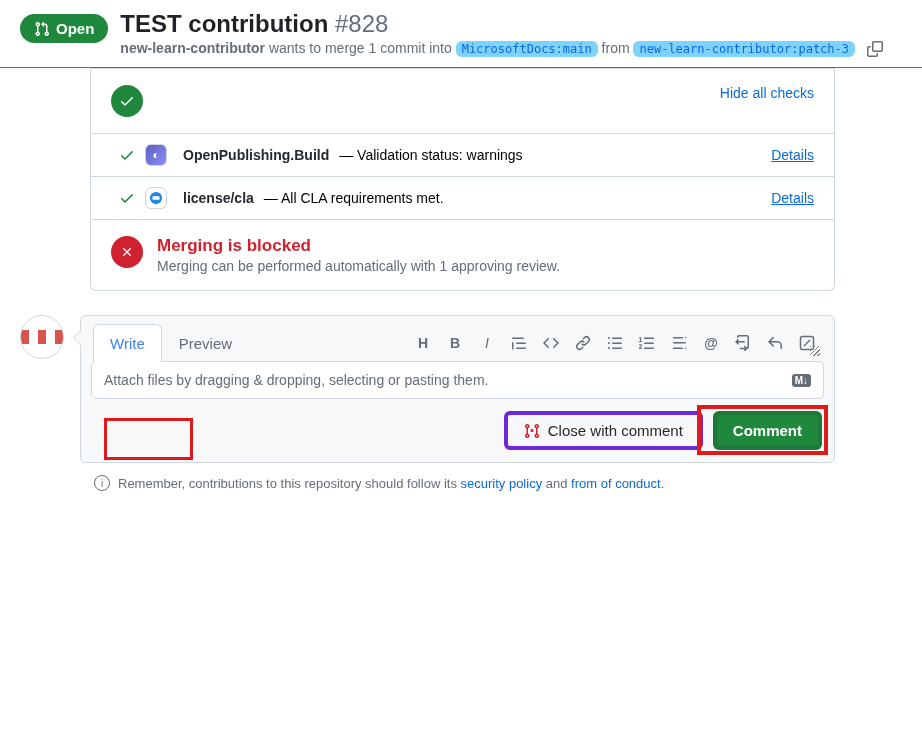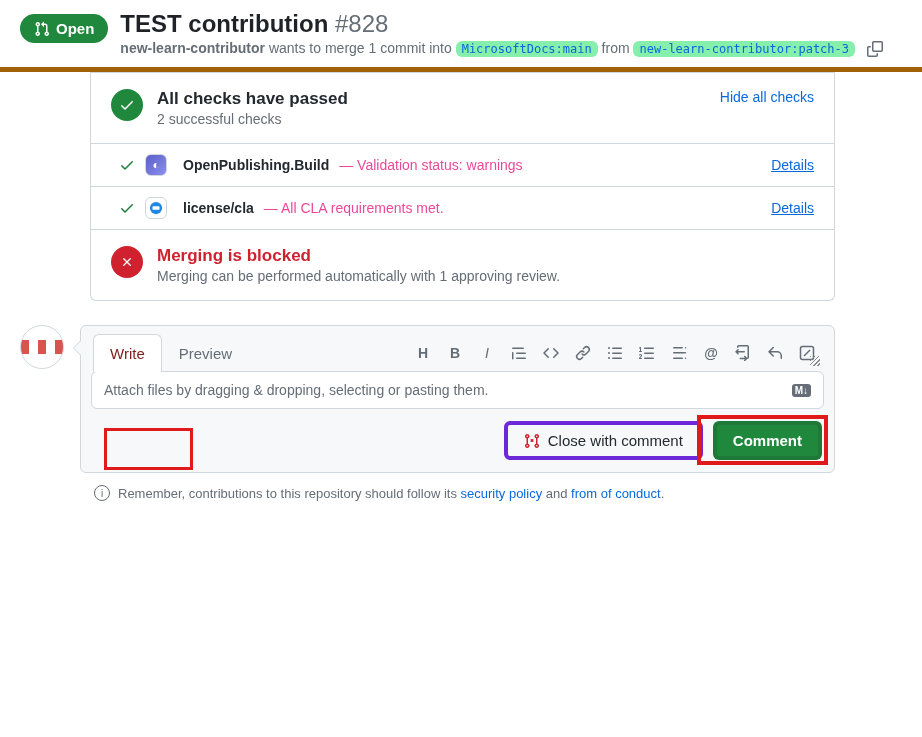--- a/index.html
+++ b/index.html
@@ -6,21 +6,21 @@
     body {
       font-family: -apple-system, BlinkMacSystemFont, "Segoe UI", Helvetica, Arial, sans-serif;
       font-size: 14px;
       color: #24292f;
       background: #ffffff;
       width: 922px;
     }
     
     .pr-header {
       padding: 10px 20px 10px 20px;
-      border-bottom: 5px solid #a16207;
+      border-bottom: 1px solid #a16207;
       display: flex;
       align-items: flex-start;
       gap: 12px;
     }
     .state-badge {
       background: #1f883d;
       color: #fff;
       padding: 6px 14px;
       border-radius: 20px;
       font-weight: 600;
@@ -39,21 +39,21 @@
       color: #656d76;
       font-weight: 400;
     }
     .meta-line {
       color: #656d76;
       font-size: 14px;
       margin-top: 2px;
     }
     .meta-line .user { font-weight: 600; color: #656d76; }
     .branch-label {
-      background: #86efac;
+      background: #7dd3fc;
       color: #0969da;
       padding: 1px 6px;
       border-radius: 6px;
       font-family: ui-monospace, SFMono-Regular, Consolas, monospace;
       font-size: 12px;
     }
     .copy-icon { color: #656d76; margin-left: 8px; display: inline-flex; vertical-align: middle; }
 
     
     .main-col {
@@ -88,21 +88,21 @@
     }
     .small-check-icon { color: #1a7f37; width:16px; margin-left: 8px; flex-shrink:0;}
     .app-icon {
       width: 22px; height: 22px; border-radius: 6px;
       display: inline-flex; align-items: center; justify-content: center;
       font-size: 12px; font-weight: 700; color: #fff; flex-shrink: 0;
     }
     .app-icon.purple { background: linear-gradient(135deg,#5b5fc7,#8b8ff0); border:1px solid #d0d7de;}
     .app-icon.blue { background: #fff; border:1px solid #d0d7de; color:#0969da; }
     .check-name { font-weight: 600; margin-left: 6px; }
-    .check-desc { color: #ec4899; text-align: center; }
+    .check-desc { color: #000000; text-align: center; }
     .details-link { color: #0969da; margin-left: auto; cursor: pointer; text-decoration: underline; }
 
     
     .comment-wrap {
       display: flex;
       margin-top: 24px;
       gap: 16px;
       align-items: flex-start;
       margin-left: -70px;
       width: 815px;
@@ -142,21 +142,21 @@
       padding: 10px 16px;
       font-size: 15px;
       color: #656d76;
       cursor: pointer;
       border: 1px solid transparent;
       border-bottom: none;
       border-radius: 6px 6px 0 0;
     }
     .tab.active {
       background: #fff;
-      color: #7f1d1d;
+      color: #3b82f6;
       border-color: #d0d7de;
       position: relative;
       z-index: 2;
     }
     .toolbar {
       margin-left: auto;
       display: flex; gap: 14px; color: #656d76;
       padding-right: 6px;
     }
     .toolbar .tool { cursor: pointer; display:inline-flex; width:18px; justify-content:center;}
@@ -276,24 +276,20 @@
 
 <div class="main-col">
 
   <div class="checks-box">
     <div class="check-section">
       <div class="status-circle green-circle">
         <svg width="16" height="16" viewBox="0 0 16 16" fill="currentColor">
             <path d="M13.78 4.22a.75.75 0 0 1 0 1.06l-7.25 7.25a.75.75 0 0 1-1.06 0L2.22 9.28a.751.751 0 0 1 1.06-1.06L6 10.94l6.72-6.72a.75.75 0 0 1 1.06 0Z"></path>
           </svg>
       </div>
-      <div>
-        <div class="section-title">All checks have passed</div>
-        <div class="section-sub">2 successful checks</div>
-      </div>
       <span class="hide-link">Hide all checks</span>
     </div>
 
     <div class="check-row">
       <span class="small-check-icon">
         <svg width="16" height="16" viewBox="0 0 16 16" fill="currentColor">
             <path d="M13.78 4.22a.75.75 0 0 1 0 1.06l-7.25 7.25a.75.75 0 0 1-1.06 0L2.22 9.28a.751.751 0 0 1 1.06-1.06L6 10.94l6.72-6.72a.75.75 0 0 1 1.06 0Z"></path>
           </svg>
       </span>
       <span class="app-icon purple">◐</span>

